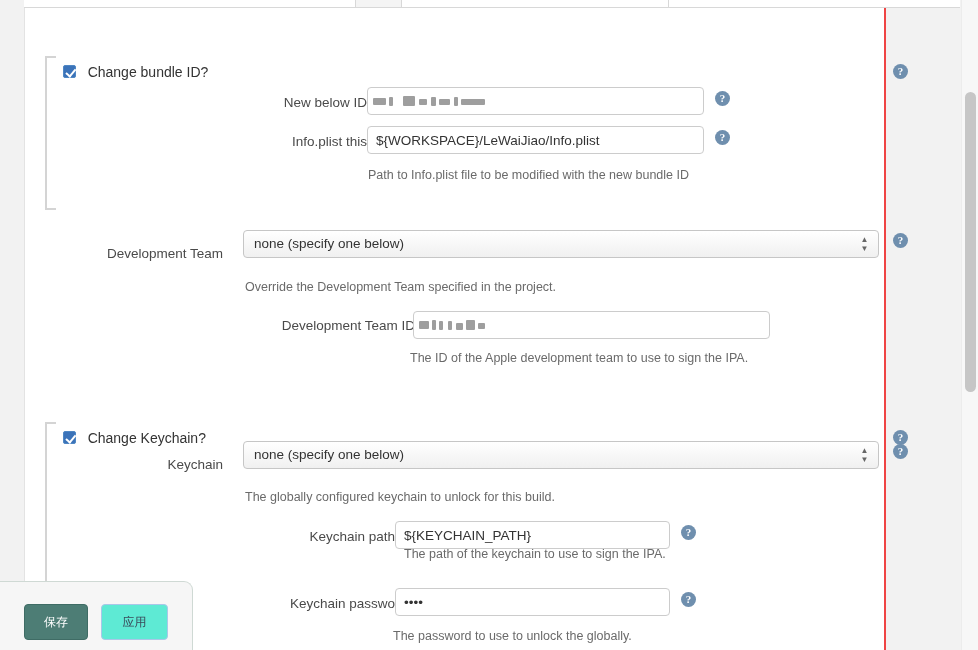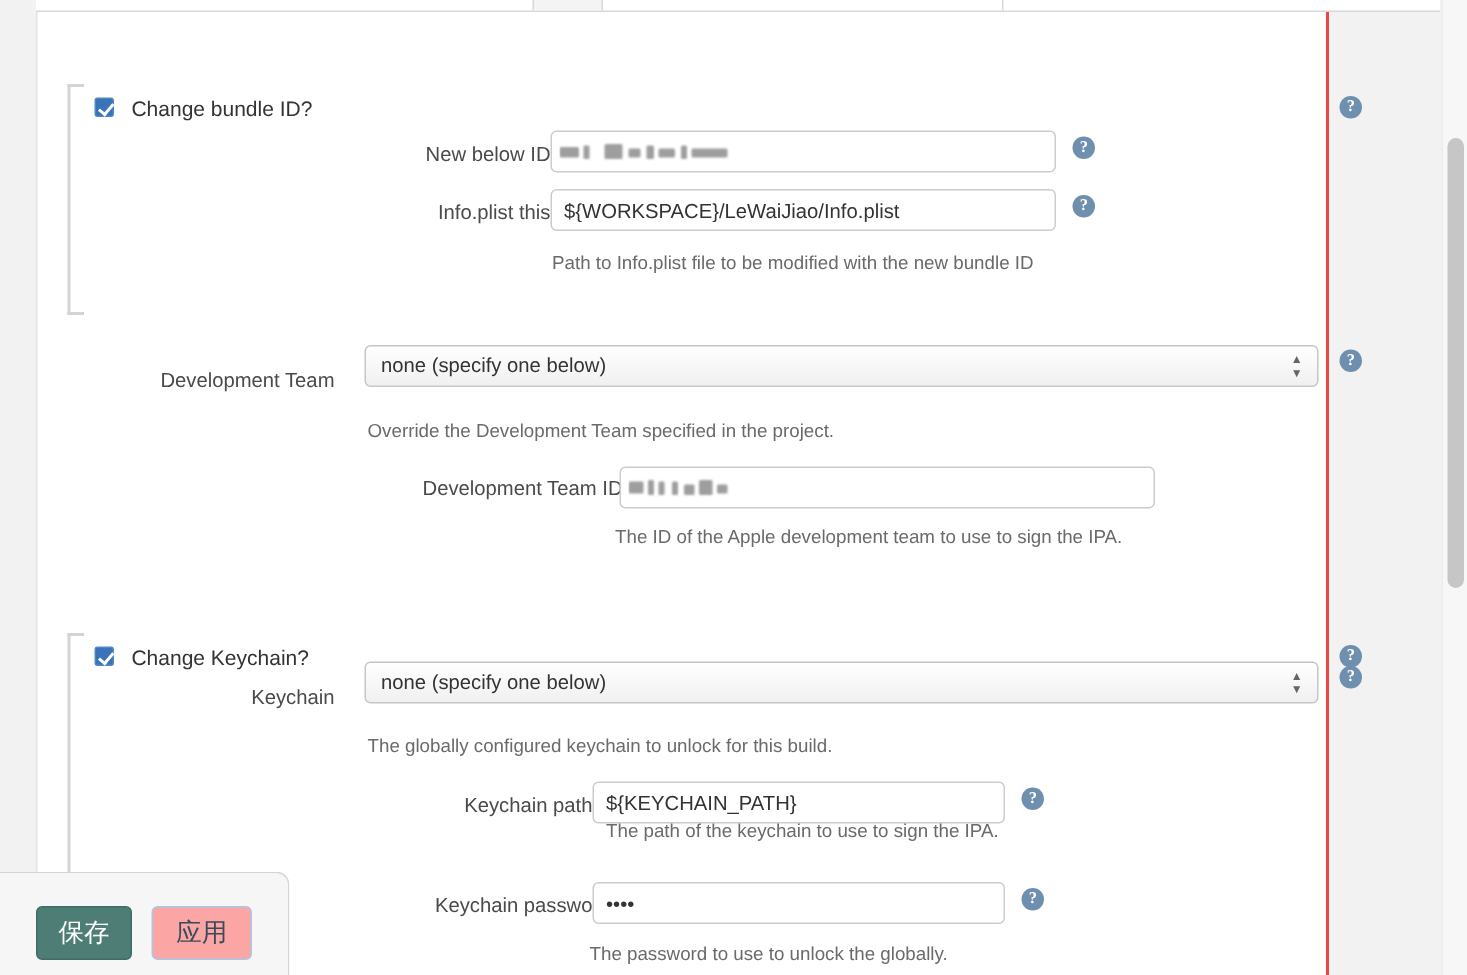--- a/index.html
+++ b/index.html
@@ -211,38 +211,38 @@
     border-bottom: none;
     border-top-right-radius: 9px;
     box-sizing: border-box;
   }
   .btn {
     position: absolute;
     box-sizing: border-box;
     height: 36px;
     border-radius: 4px;
     font-family: "Liberation Sans", sans-serif;
-    font-size: 17px;
+    font-size: 12px;
     cursor: pointer;
     line-height: 34px;
     text-align: center;
   }
   .btn-primary {
     left: 24px;
     top: 22px;
     width: 64px;
     background: #4d7d75;
     border: 1px solid #3f6c65;
     color: #ffffff;
   }
   .btn-secondary {
     left: 101px;
     top: 22px;
     width: 67px;
-    background: #fca5a5;
+    background: #5eead4;
     border: 1px solid #a9c7e8;
     color: #3a4a5a;
     font-family: Liberation Serif, serif;
   }
 
   .scroll-track {
     position: absolute;
     right: 0;
     top: 0;
     width: 16px;

